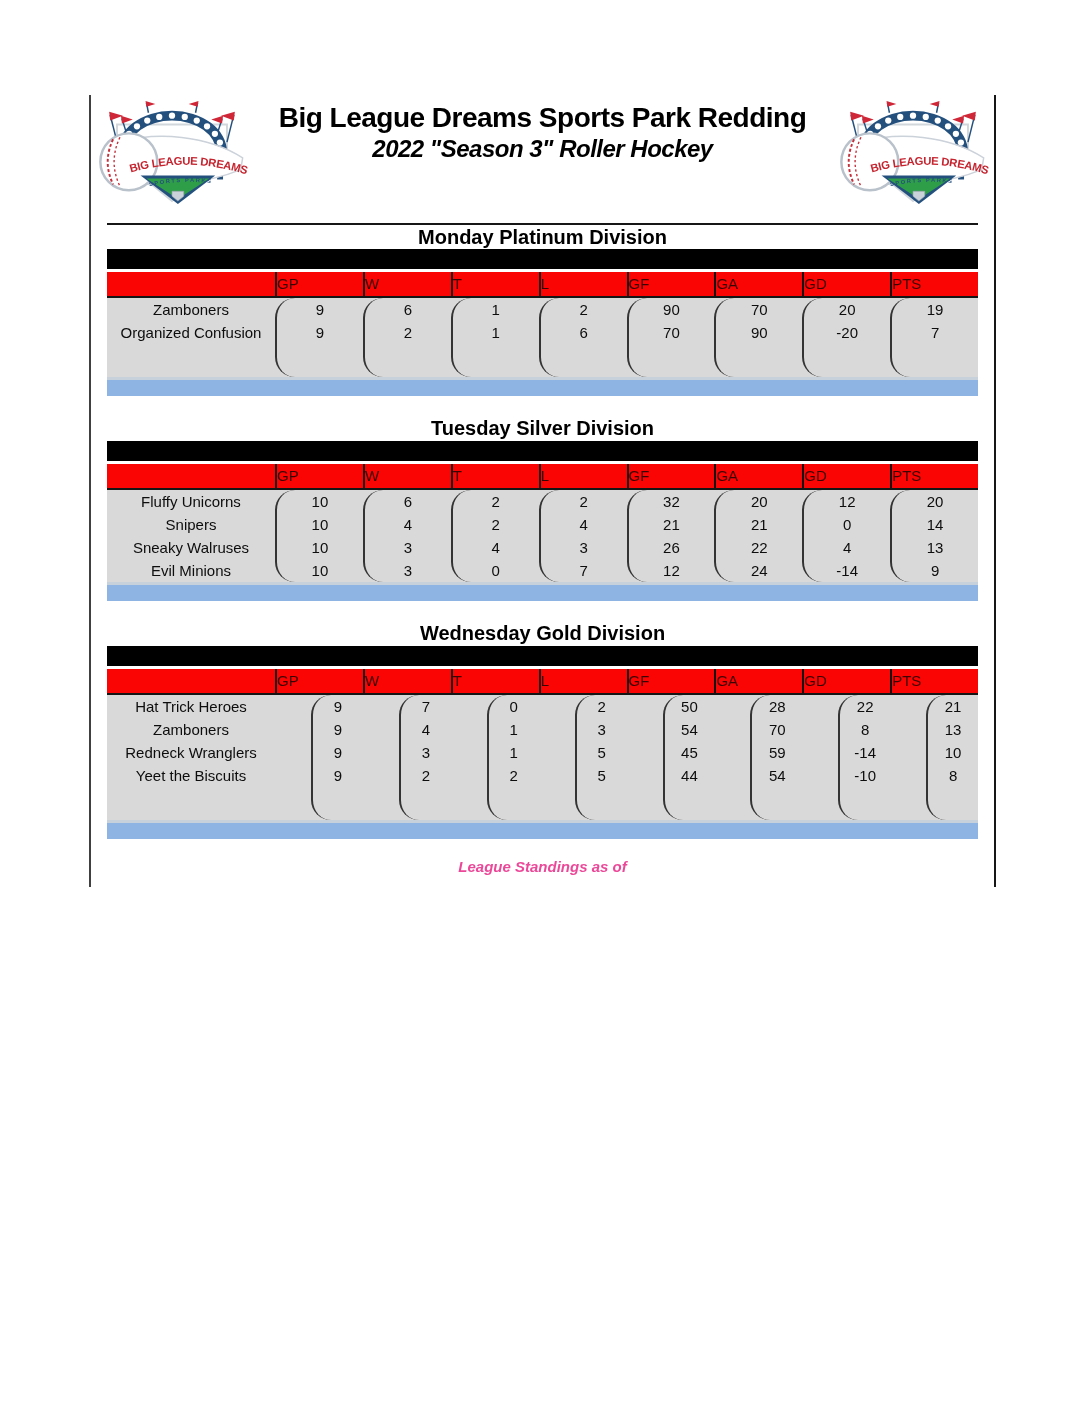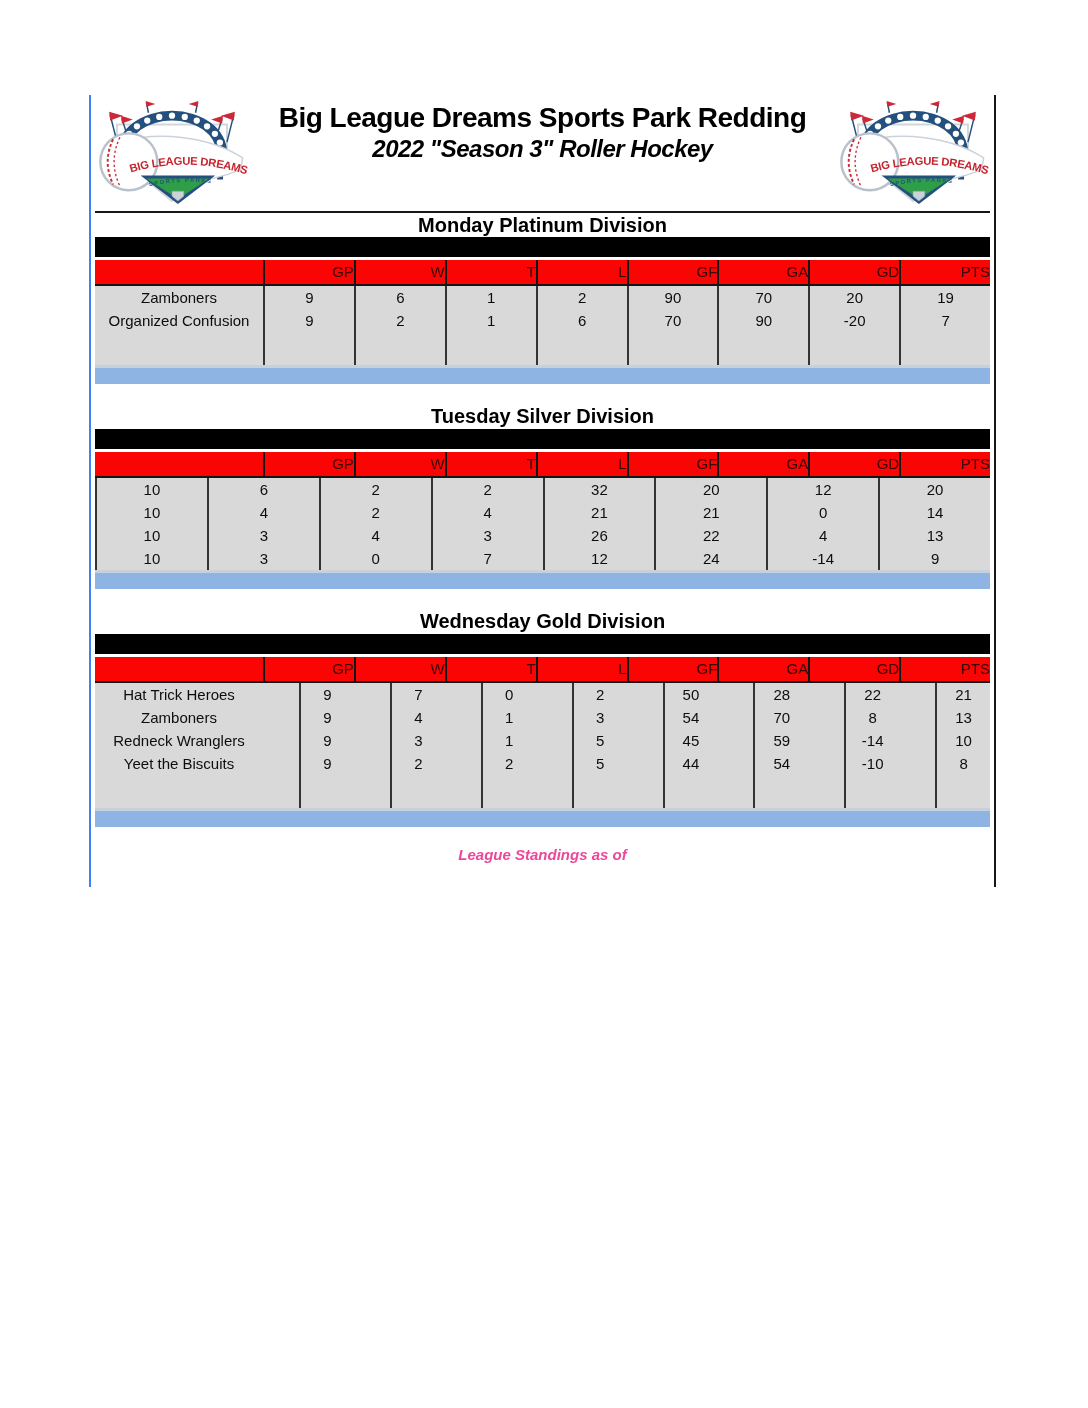--- a/index.html
+++ b/index.html
@@ -2,51 +2,51 @@
 <html><head>
 <meta charset="utf-8">
 <style>
   html,body{margin:0;padding:0;}
   body{
     width:1088px;height:1408px;background:#ffffff;position:relative;
     font-family:"Liberation Sans",sans-serif;color:#000;
   }
   .page{
     position:absolute;left:89px;top:95px;width:907px;height:792px;
-    border-left:2px solid #3b82f6;border-right:2px solid #161616;
+    border-left:2px solid #404040;border-right:2px solid #161616;
     box-sizing:border-box;background:#fff;
   }
   
   .header{height:112px;display:flex;align-items:flex-start;justify-content:space-between;overflow:visible;}
   .logo{flex:0 0 auto;margin-top:4px;line-height:0;}
   .logo.left{margin-left:2px;}
   .logo.right{margin-right:2px;}
   .titles{flex:1 1 auto;text-align:center;padding-top:6px;min-width:0;}
   .main-title{font-size:28px;font-weight:bold;line-height:33px;letter-spacing:-0.5px;}
   .subtitle{font-size:24px;font-weight:bold;font-style:italic;line-height:30px;letter-spacing:-0.5px;}
   
-  .division{margin:4px;}
+  .division{margin:16px;}
   .division-title{
     height:26px;line-height:26px;text-align:center;
     font-size:20px;font-weight:bold;background:#fff;box-sizing:border-box;
   }
   .division--monday .division-title{border-top:2px solid #161616;line-height:24px;}
   .division--tuesday,.division--wednesday{margin-top:19px;}
   .black-bar{height:20px;background:#000;margin-bottom:3px;}
   .red-header{display:flex;height:24px;background:#fb0404;}
   .hcell{
-    flex:1 1 0;border-left:2px solid #151515;text-align:right;
+    flex:1 1 0;border-left:2px solid #151515;text-align:left;
     line-height:24px;font-size:15px;font-weight:500;color:#3a0404;
   }
   .hcell.name{flex:0 0 168px;border-left:none;}
   .data-area{
     display:flex;background:#d9d9d9;border-top:2px solid #151515;
     align-items:stretch;
   }
-  .col{flex:1 1 0;border-left:2px solid #333333;display:flex;flex-direction:column;}
+  .col{flex:1 1 0;border-left:2px solid #333333;display:flex;flex-direction:column;border-radius:20px;}
   .col.name{flex:0 0 168px;border-left:none;}
   .cell{height:23px;line-height:23px;text-align:center;font-size:15px;color:#0d0d0d;white-space:nowrap;}
   .division--monday .data-area{min-height:79px;}
   .division--wednesday .data-area{min-height:125px;gap:36px;}
   .blue-bar{height:16px;background:#8db4e2;border-top:3px solid #c7d1dc;}
   
   .footer{margin-top:17px;text-align:center;font-size:15px;font-weight:bold;font-style:italic;color:#ec4899;line-height:22px;}
 </style>
 </head>
 <body>
@@ -205,20 +205,26 @@
         <div class="hcell">GP</div>
         <div class="hcell">W</div>
         <div class="hcell">T</div>
         <div class="hcell">L</div>
         <div class="hcell">GF</div>
         <div class="hcell">GA</div>
         <div class="hcell">GD</div>
         <div class="hcell">PTS</div>
       </div>
     <div class="data-area">
+        <div class="col name">
+          <div class="cell">Fluffy Unicorns</div>
+          <div class="cell">Snipers</div>
+          <div class="cell">Sneaky Walruses</div>
+          <div class="cell">Evil Minions</div>
+        </div>
         <div class="col">
           <div class="cell">10</div>
           <div class="cell">10</div>
           <div class="cell">10</div>
           <div class="cell">10</div>
         </div>
         <div class="col">
           <div class="cell">6</div>
           <div class="cell">4</div>
           <div class="cell">3</div>

